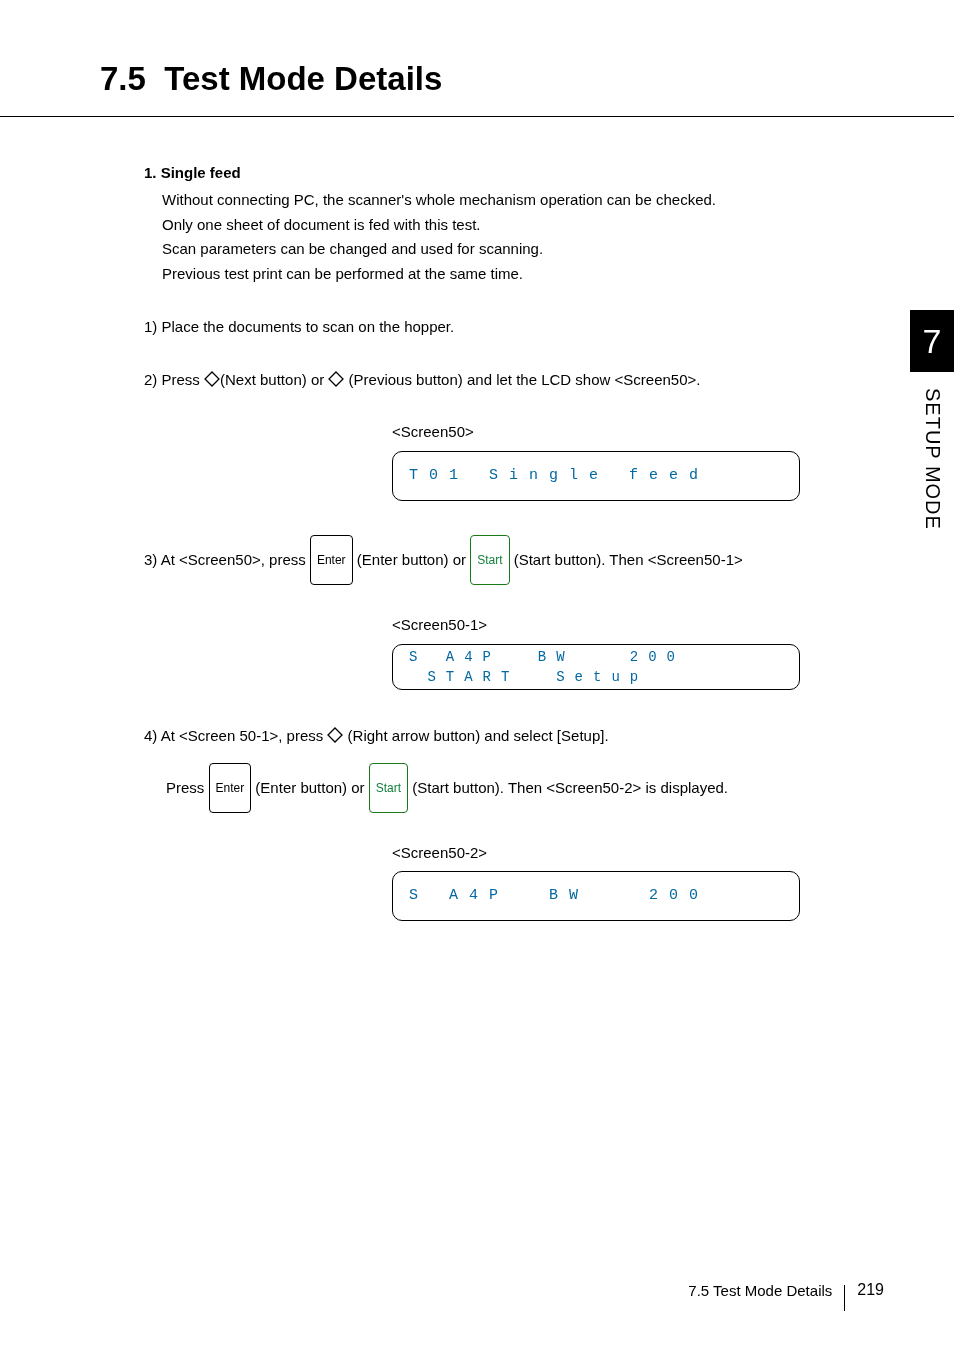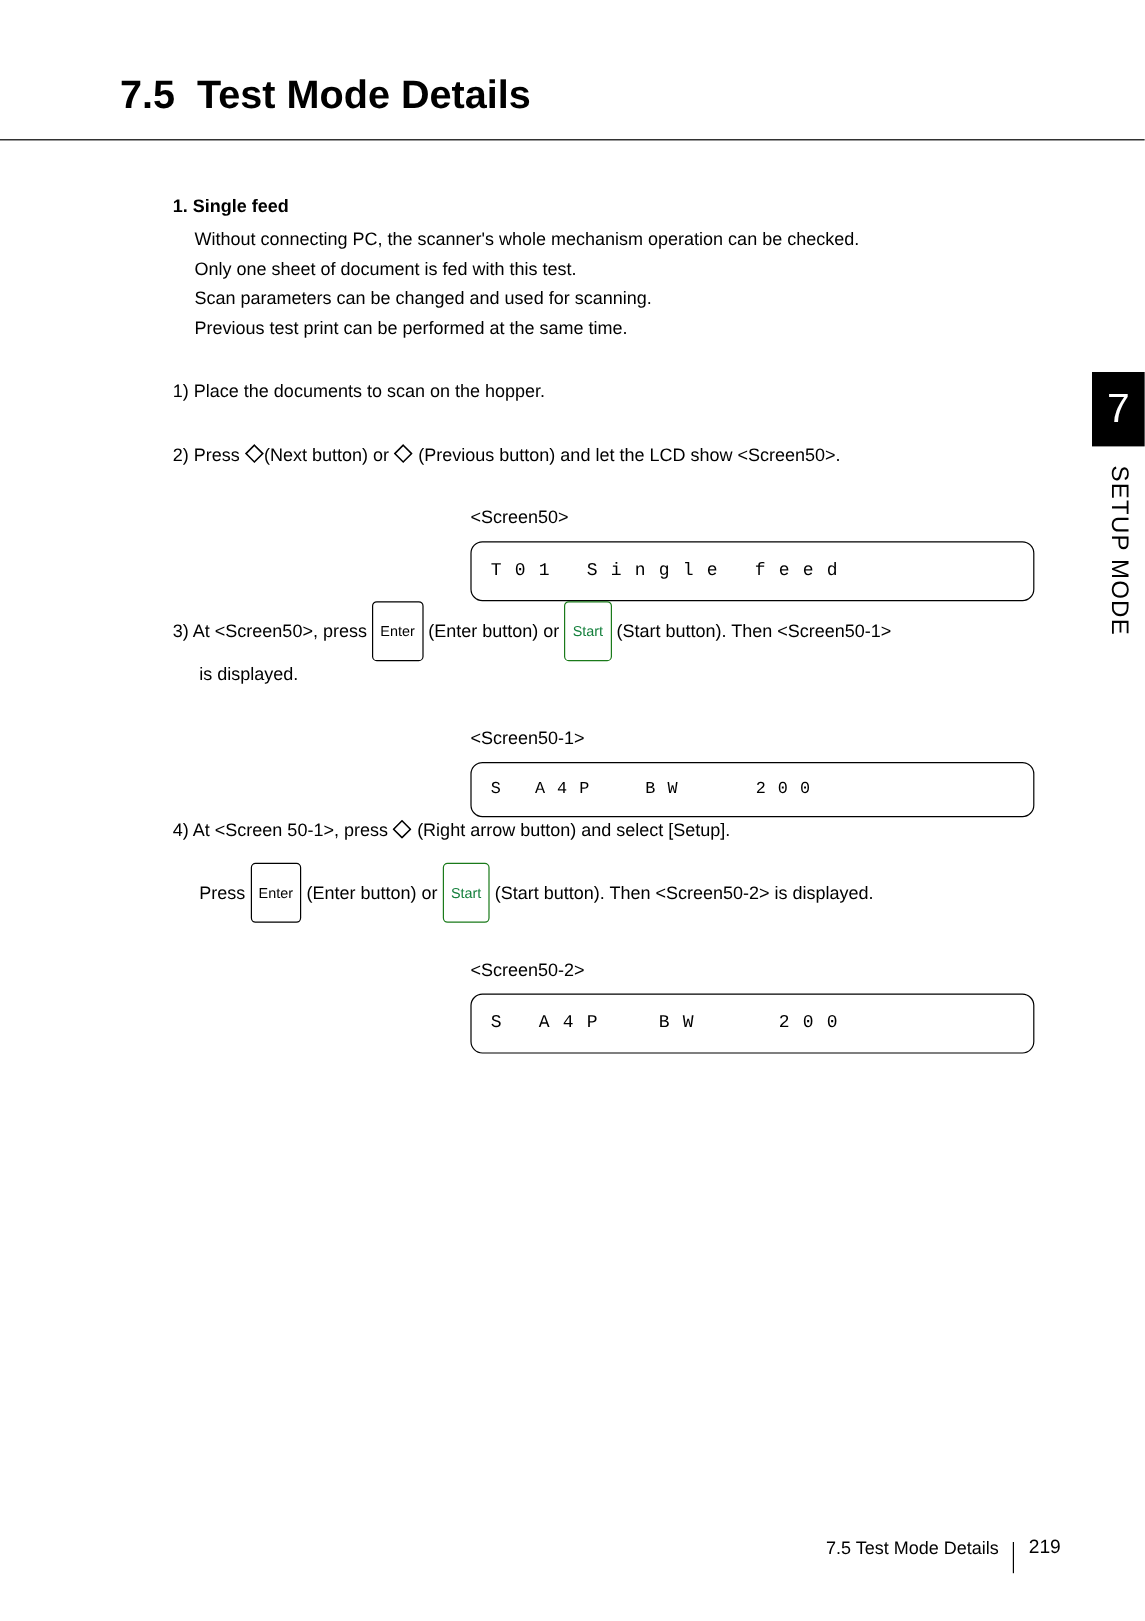--- a/index.html
+++ b/index.html
@@ -76,32 +76,33 @@
     color: #15803d;
     border-color: #1a7a1a;
   }
   .screen-label {
     font-size: 15px;
     margin-left: 248px;
     margin-bottom: 6px;
   }
   .lcd-outer {
     margin-left: 248px;
-    width: 470px;
+    width: 408px;
     height: 50px;
     border: 1.5px solid #000;
     border-radius: 10px;
     display: flex;
     flex-direction: column;
     justify-content: center;
     padding: 4px 16px;
     font-family: "Courier New", monospace;
     font-size: 15px;
     letter-spacing: 11px;
-    color: #000000;
+    color: #0369a1;
+    margin-bottom: 34px;
   }
   .lcd-outer.two-line {
     height: 46px;
     padding: 0 16px;
     font-size: 14px;
     letter-spacing: 10px;
   }
   .lcd-outer.two-line .lcd-row {
     line-height: 20px;
     white-space: pre;
@@ -188,26 +189,26 @@
           </svg></span><span> (Previous button) and let the LCD show &lt;Screen50&gt;.</span>
     </div>
 
     <div class="screen-label">&lt;Screen50&gt;</div>
     <div class="lcd-outer">
       <div class="lcd-row">T01 Single feed</div>
     </div>
 
     <div class="step">
       <span>3) At &lt;Screen50&gt;, press </span><span class="keybtn">Enter</span><span> (Enter button) or </span><span class="keybtn start">Start</span><span> (Start button). Then &lt;Screen50-1&gt;</span>
-      <div class="step-indent">is displayed.</div>
     </div>
 
     <div class="screen-label">&lt;Screen50-1&gt;</div>
     <div class="lcd-outer two-line">
       <div class="lcd-row">S A4P  BW   200</div>
+      <div class="lcd-row"> START  Setup</div>
     </div>
 
     <div class="step" style="margin-bottom:14px">
       <span>4) At &lt;Screen 50-1&gt;, press </span><span class="diamond"><svg viewBox="0 0 16 16">
             <polygon points="8,1 15,8 8,15 1,8" fill="none" stroke="#000" stroke-width="1.3"></polygon>
           </svg></span><span> (Right arrow button) and select [Setup].</span>
     </div>
 
     <div class="step" style="margin-left:22px">
       <span>Press </span><span class="keybtn">Enter</span><span> (Enter button) or </span><span class="keybtn start">Start</span><span> (Start button). Then &lt;Screen50-2&gt; is displayed.</span>

